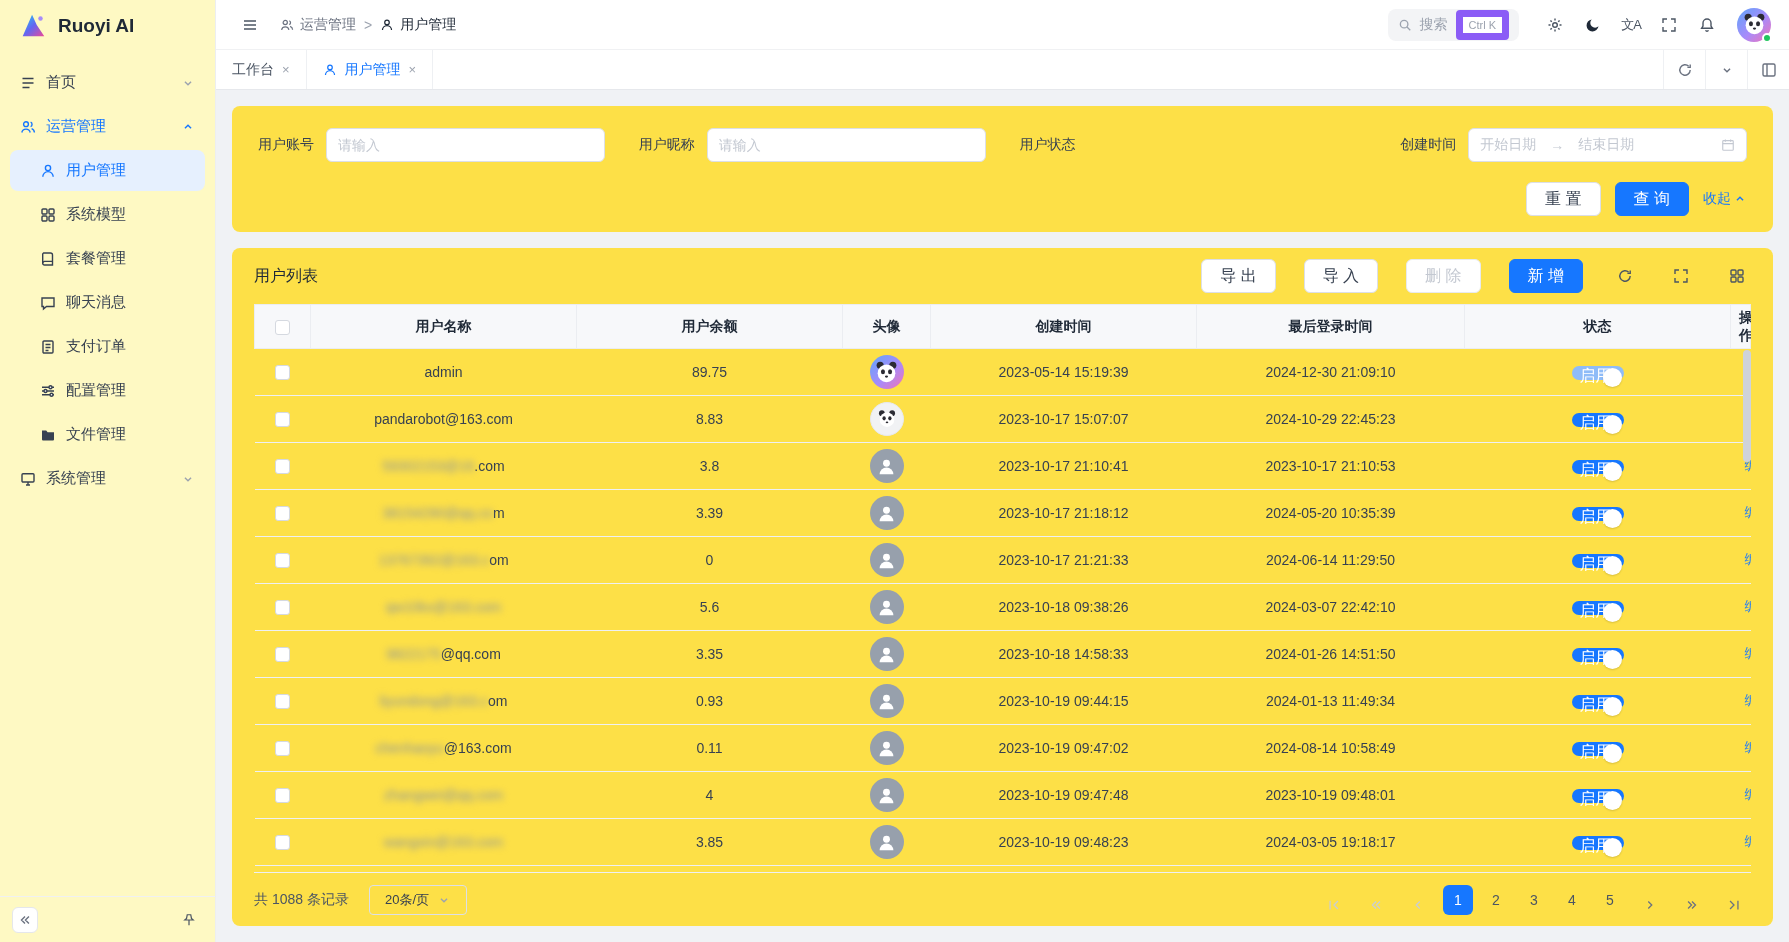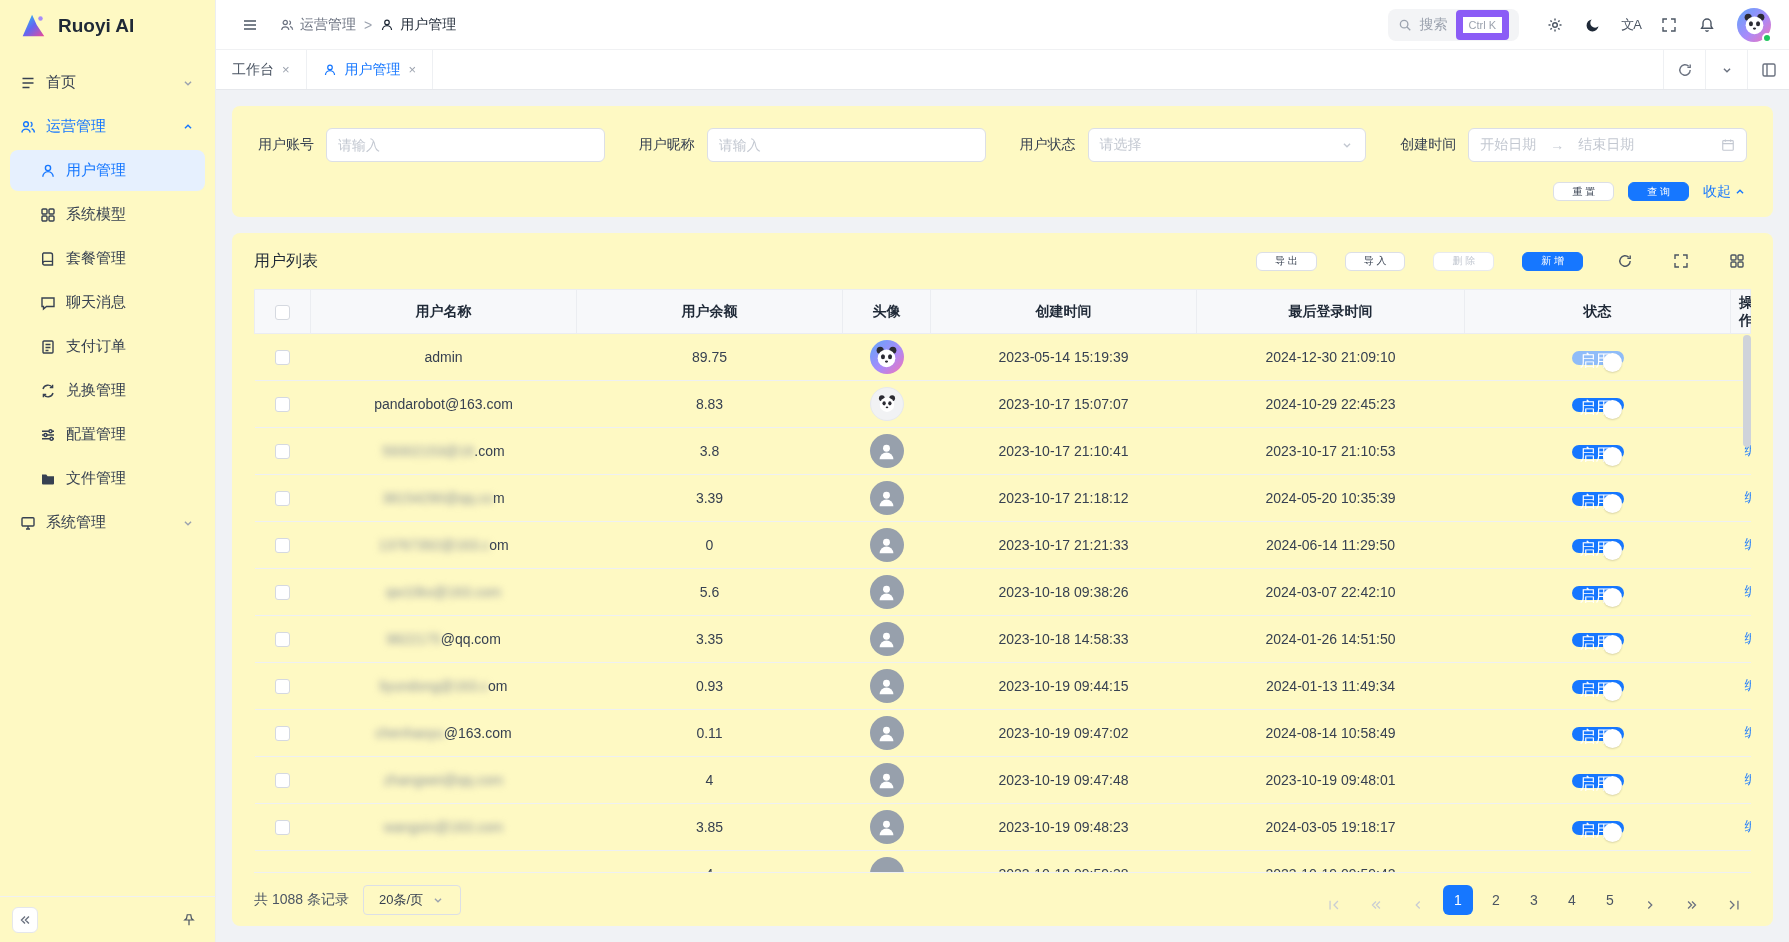--- a/index.html
+++ b/index.html
@@ -42,37 +42,37 @@
   
   .tabbar{height:40px;background:#fff;border-bottom:1px solid #e6e8ec;display:flex;align-items:stretch;flex:none}
   .tab{display:flex;align-items:center;gap:8px;padding:0 16px;border-right:1px solid #eef0f3;font-size:14px;color:#4b5563;cursor:pointer}
   .tab.active{color:#1677ff}
   .tab .close{color:#9ca3af;font-size:13px;line-height:1}
   .tabbar-right{margin-left:auto;display:flex;align-items:stretch}
   .tabbar-btn{width:42px;display:flex;align-items:center;justify-content:center;color:#6b7280;border-left:1px solid #eef0f3;cursor:pointer}
 
   
   .content{flex:1;padding:16px;display:flex;flex-direction:column;gap:16px;min-height:0}
-  .card{background:#fef9c3;border-radius:8px}
+  .card{background:#fde047;border-radius:8px}
 
   
   .filter-card{padding:22px 26px 16px;flex:none}
   .filter-row{display:flex;gap:34px}
   .field{display:flex;align-items:center;gap:12px;flex:1;min-width:0}
   .field-label{white-space:nowrap;color:#374151}
   .input,.select,.range{flex:1;height:34px;border:1px solid #dcdfe6;border-radius:6px;background:#fff;display:flex;align-items:center;padding:0 11px;min-width:0}
   .input{color:#374151}
   input.raw{border:none;outline:none;width:100%;font:inherit;color:#374151;background:transparent}
   input.raw::placeholder{color:#c3c8d1}
   .ph{color:#c3c8d1;flex:1}
   .select .chev,.range .cal{color:#c3c8d1;margin-left:auto}
   .range .arrow{color:#c3c8d1;margin:0 14px}
   .range .ph{flex:none}
   .filter-actions{display:flex;justify-content:flex-end;align-items:center;gap:14px;margin-top:20px}
-  .btn{height:19px;padding:0 18px;border-radius:6px;border:1px solid #dcdfe6;background:#fff;color:#374151;font-size:10px;display:inline-flex;align-items:center;justify-content:center;gap:4px;cursor:pointer;white-space:nowrap}
+  .btn{height:34px;padding:0 18px;border-radius:6px;border:1px solid #dcdfe6;background:#fff;color:#374151;font-size:16px;display:inline-flex;align-items:center;justify-content:center;gap:4px;cursor:pointer;white-space:nowrap}
   .btn-primary{background:#1677ff;border-color:#1677ff;color:#fff}
   .btn-disabled{color:#c3c8d1;border-color:#e8eaee;cursor:default}
   .link{color:#1677ff;cursor:pointer;text-decoration:none}
   .collapse-link{display:inline-flex;align-items:center;gap:2px;font-size:14px}
 
   
   .table-card{flex:1;display:flex;flex-direction:column;min-height:0;padding:0 22px}
   .card-head{height:56px;display:flex;align-items:center;flex:none}
   .card-title{font-size:16px;color:#1f2937}
   .head-actions{margin-left:auto;display:flex;align-items:center;gap:28px}
@@ -89,21 +89,21 @@
   .av-panda-light{background:#f1f2f4;border:1px solid #e7e9ed}
   .av-panda-light svg{width:22px;height:22px}
   .toggle{width:52px;height:14px;background:#1677ff;border-radius:12px;display:inline-flex;align-items:flex-start;position:relative;color:#fff;font-size:16px;padding-left:8px;cursor:pointer;vertical-align:middle}
   .toggle::after{content:"";position:absolute;right:2px;top:2px;width:19px;height:19px;background:#fff;border-radius:50%;box-shadow:0 1px 2px rgba(0,0,0,.15)}
   .toggle.muted{background:#8fbcf8}
   .actions-cell a{margin:0 6px;font-size:14px}
   .vscroll{position:absolute;top:46px;right:0;width:8px;bottom:0}
   .vthumb{width:8px;height:112px;border-radius:4px;background:#cfd3da}
 
   
-  .pager{height:54px;border-top:1px solid #eef0f3;display:flex;align-items:center;gap:14px;flex:none}
+  .pager{height:54px;border-top:1px solid #eef0f3;display:flex;align-items:center;gap:20px;flex:none}
   .total-text{color:#4b5563}
   .page-size{height:30px;border:1px solid #dcdfe6;border-radius:4px;padding:0 15px;display:flex;align-items:center;gap:8px;color:#374151;cursor:pointer;font-size:13px}
   .page-size .chev{color:#9ca3af}
   .pager-right{margin-left:auto;display:flex;align-items:center;gap:8px}
   .page-btn{min-width:30px;height:30px;border-radius:6px;display:flex;align-items:center;justify-content:center;color:#4b5563;cursor:pointer;font-size:14px}
   .page-btn.current{background:#1677ff;color:#fff}
   .page-btn.nav{color:#6b7280}
   .page-btn.dis{color:#c9cdd4;cursor:default}
 </style>
 </head>
@@ -186,27 +186,20 @@
       </div>
 
       <div class="nav-item nav-sub">
         <svg class="i16" viewBox="0 0 16 16" fill="none" stroke="currentColor" stroke-width="1.4">
             <rect x="3" y="2" width="10" height="12" rx="1"></rect>
             <path d="M5.5 5.5h5M5.5 8.5h5M5.5 11.5h3"></path>
           </svg>
         <span>支付订单</span>
       </div>
 
-      <div class="nav-item nav-sub">
-        <svg class="i16" viewBox="0 0 16 16" fill="none" stroke="currentColor" stroke-width="1.4">
-            <path d="M3 6a5.2 5.2 0 0 1 9.4-1.4M13 10a5.2 5.2 0 0 1-9.4 1.4"></path>
-            <path d="M12.6 1.8v2.8h-2.8M3.4 14.2v-2.8h2.8"></path>
-          </svg>
-        <span>兑换管理</span>
-      </div>
 
       <div class="nav-item nav-sub">
         <svg class="i16" viewBox="0 0 16 16" fill="none" stroke="currentColor" stroke-width="1.4">
             <path d="M2 4.2h12M2 8h12M2 11.8h12"></path>
             <circle cx="10.5" cy="4.2" r="1.5" fill="#fff"></circle>
             <circle cx="5.5" cy="8" r="1.5" fill="#fff"></circle>
             <circle cx="11.5" cy="11.8" r="1.5" fill="#fff"></circle>
           </svg>
         <span>配置管理</span>
       </div>
@@ -367,26 +360,20 @@
               </span>
           </div>
           <div class="field">
             <span class="field-label">用户昵称</span>
             <span class="input">
                 <input class="raw" type="text" placeholder="请输入" style="">
               </span>
           </div>
           <div class="field">
             <span class="field-label">用户状态</span>
-            <span class="select">
-              <span class="ph">请选择</span>
-              <svg class="chev i14" viewBox="0 0 16 16" fill="none" stroke="currentColor" stroke-width="1.6">
-                  <path d="M4.5 6.5 8 10l3.5-3.5"></path>
-                </svg>
-            </span>
           </div>
           <div class="field">
             <span class="field-label">创建时间</span>
             <span class="range">
               <span class="ph">开始日期</span>
               <span class="arrow">→</span>
               <span class="ph">结束日期</span>
               <svg class="cal i14" viewBox="0 0 16 16" fill="none" stroke="currentColor" stroke-width="1.3">
                   <rect x="2" y="3" width="12" height="11" rx="1"></rect>
                   <path d="M2 6.5h12M5 1.6v2.8M11 1.6v2.8"></path>

